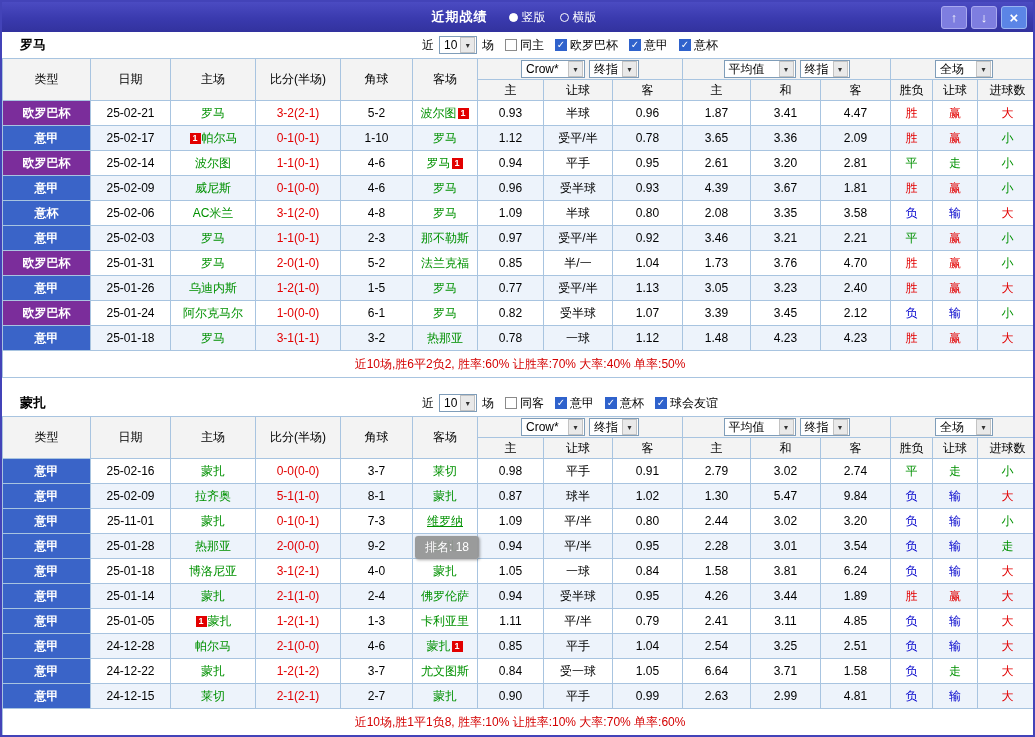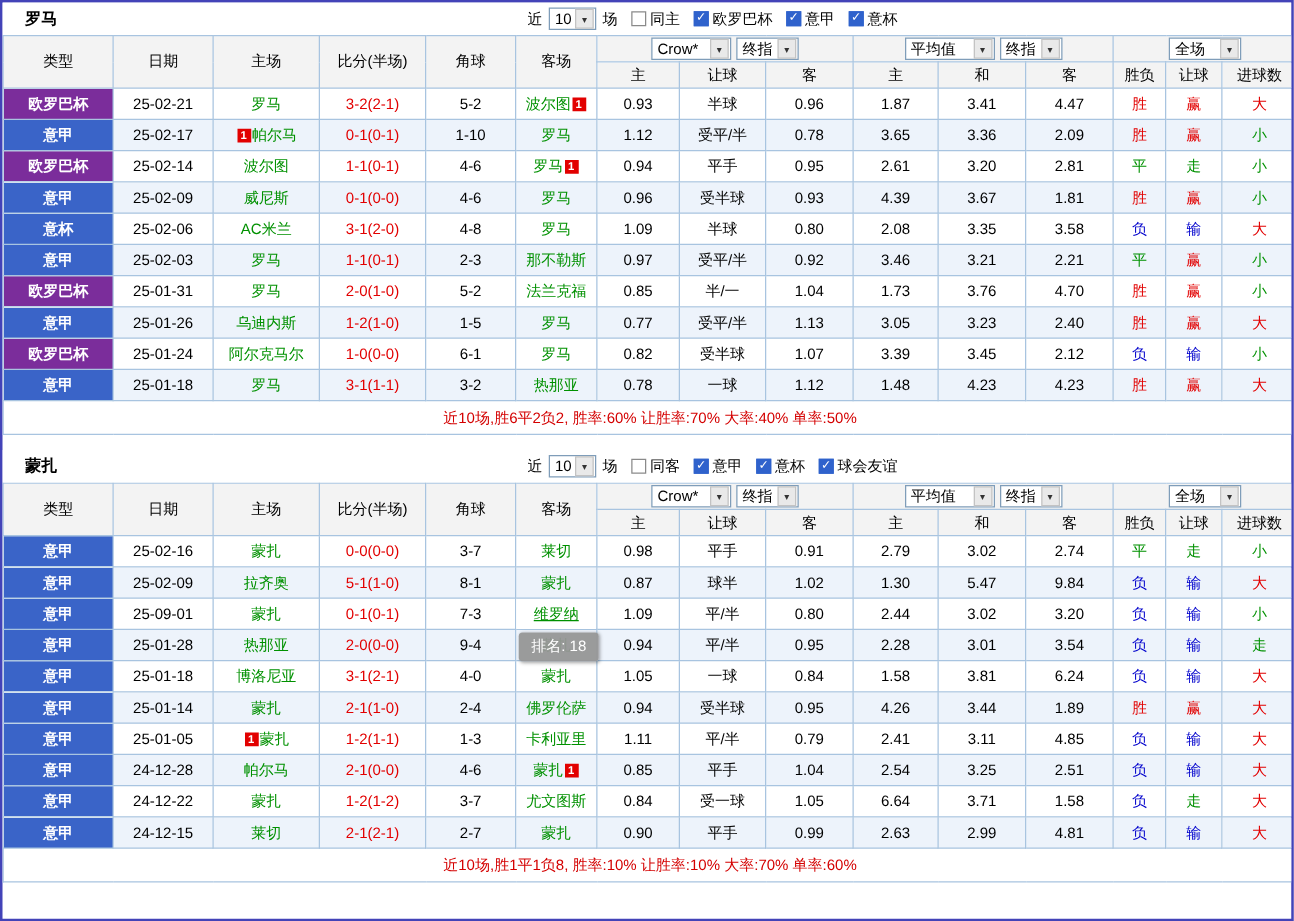--- a/index.html
+++ b/index.html
@@ -34,20 +34,42 @@
   .tname.underline{text-decoration:underline}
   td.summary{color:var(--summary-color,#d40000);height:26px;background:#fff}
   .badge{display:inline-block;width:11px;height:11px;line-height:11px;background:#e20000;color:#fff;font-size:9px;font-weight:bold;vertical-align:1px;margin:0 1px;text-align:center}
   td.pos-rel{position:relative;overflow:visible}
   .tooltip{position:absolute;top:27px;left:2px;z-index:20;background:rgba(150,150,150,.95);color:#fff;padding:3px 10px;border-radius:3px;font-size:12px;white-space:nowrap;box-shadow:1px 1px 3px rgba(0,0,0,.35)}
 </style>
 </head>
 <body>
 
 <div class="window">
+  <div class="titlebar">
+    <span class="tb-title">近期战绩</span>
+    <label class="tb-radio">
+      <span class="radio on"></span>
+      <span>竖版</span>
+    </label>
+    <label class="tb-radio">
+      <span class="radio"></span>
+      <span>横版</span>
+    </label>
+    <div class="tb-buttons">
+      <span class="tb-btn">
+          <span>↑</span>
+        </span>
+      <span class="tb-btn">
+          <span>↓</span>
+        </span>
+      <span class="tb-btn close">
+          <span>×</span>
+        </span>
+    </div>
+  </div>
   <div id="sections">
       <div class="section">
         <div class="filter-row">
           <span class="team-name">罗马</span>
           <span class="filter-controls">
             <span>近</span>
             <span class="sel sel-count">
               <span>10</span>
               <span class="arr">▾</span>
             </span>
@@ -419,41 +441,41 @@
               <td>1.02</td>
               <td>1.30</td>
               <td>5.47</td>
               <td>9.84</td>
               <td class="res" style="color:#0000cc">负</td>
               <td class="res" style="color:#0000cc">输</td>
               <td class="res" style="color:#e20000">大</td>
             </tr>
             <tr class="">
               <td class="league" style="background:#3a64c8">意甲</td>
-              <td>25-09-01</td>
+              <td>25-11-01</td>
               <td><span class="tname">蒙扎</span></td>
               <td class="score">0-1(0-1)</td>
               <td>7-3</td>
               <td class="pos-rel"><span class="tname underline">维罗纳</span><span class="tooltip">排名: 18</span></td>
               <td>1.09</td>
               <td>平/半</td>
               <td>0.80</td>
               <td>2.44</td>
               <td>3.02</td>
               <td>3.20</td>
               <td class="res" style="color:#0000cc">负</td>
               <td class="res" style="color:#0000cc">输</td>
               <td class="res" style="color:#009100">小</td>
             </tr>
             <tr class="alt">
               <td class="league" style="background:#3a64c8">意甲</td>
               <td>25-01-28</td>
               <td><span class="tname">热那亚</span></td>
               <td class="score">2-0(0-0)</td>
-              <td>9-4</td>
+              <td>9-2</td>
               <td><span class="tname">蒙扎</span></td>
               <td>0.94</td>
               <td>平/半</td>
               <td>0.95</td>
               <td>2.28</td>
               <td>3.01</td>
               <td>3.54</td>
               <td class="res" style="color:#0000cc">负</td>
               <td class="res" style="color:#0000cc">输</td>
               <td class="res" style="color:#009100">走</td>

